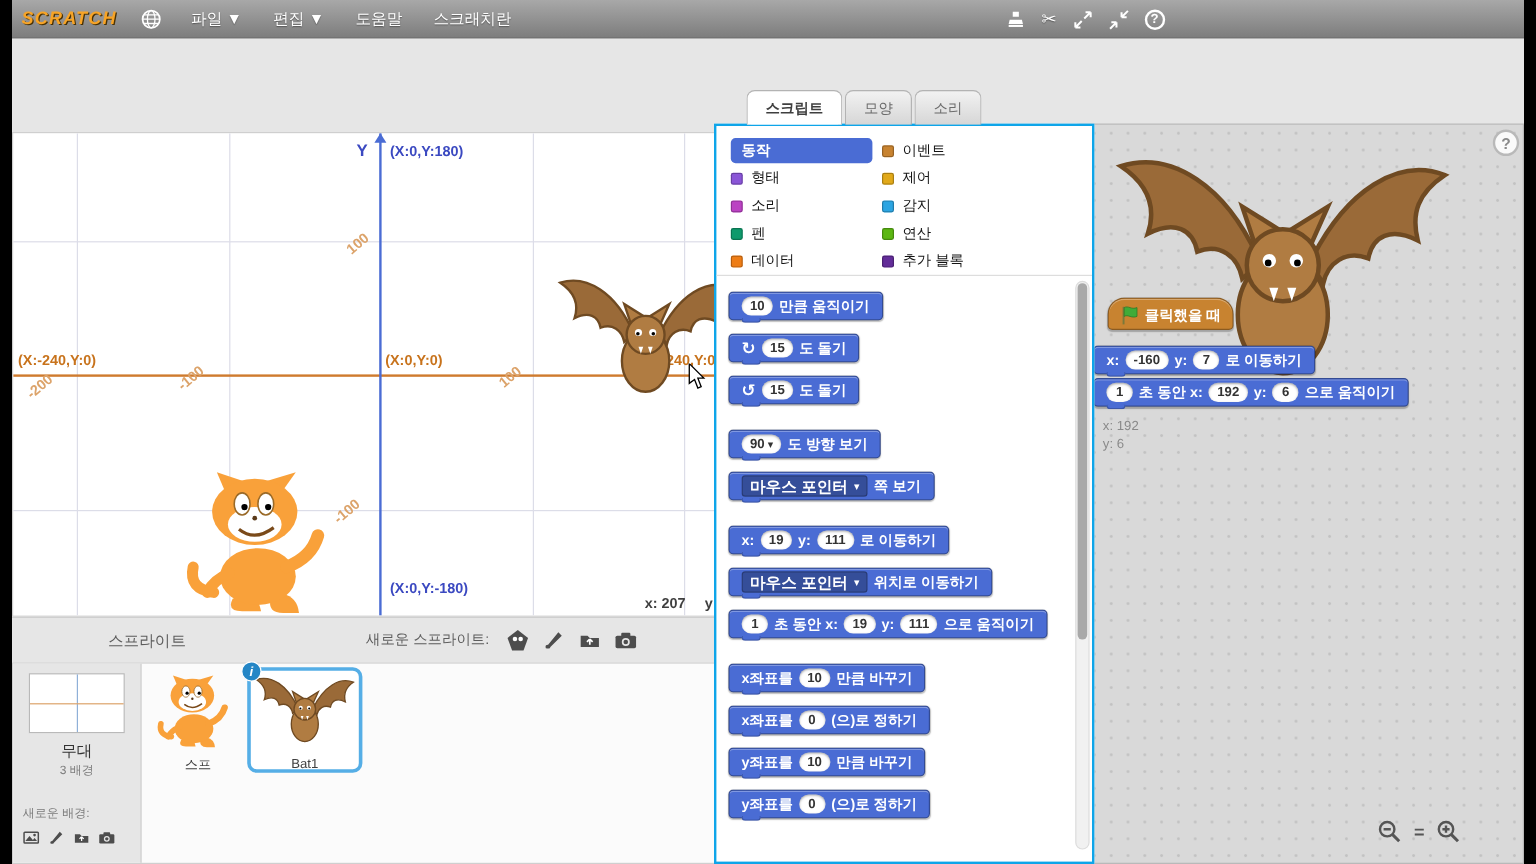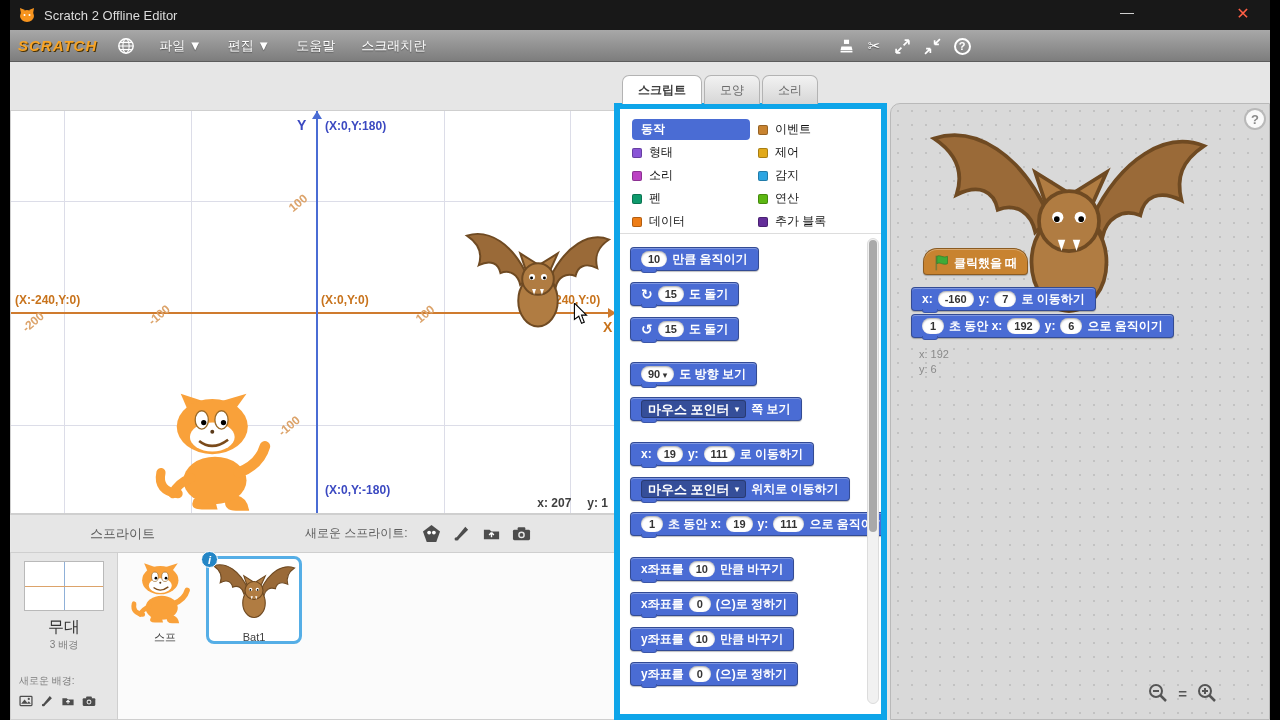--- a/index.html
+++ b/index.html
@@ -62,39 +62,39 @@
   .sprite-header{position:absolute;left:0;top:451px;width:607px;height:38px;background:#e6e6e6;border-top:1px solid #cfcfcf;display:flex;align-items:center}
   .sh-title{margin-left:80px;font-size:13px;color:#5c5c5c}
   .sh-new{margin-left:150px;font-size:12px;color:#5c5c5c}
   .sh-icons{margin-left:14px;display:flex;gap:11px;align-items:center}
   .sh-icons svg{width:19px;height:19px}
   .sprite-area{position:absolute;left:0;top:489px;width:607px;bottom:0;background:#fbfbfb;border:1px solid #cfcfcf;display:flex}
   .stage-col{width:107px;background:#e6e6e6;border-right:1px solid #cfcfcf;padding:8px 0 0 0;display:flex;flex-direction:column;align-items:center}
   .mini-grid{position:relative;width:80px;height:50px;background:#fff;border:1px solid #b9b9b9}
   .mini-grid::before{content:"";position:absolute;left:50%;top:0;bottom:0;width:1px;background:#8fb0d8}
   .mini-grid::after{content:"";position:absolute;top:50%;left:0;right:0;height:1px;background:#dca36a}
-  .stage-name{margin-top:6px;font-size:16px;color:#333}
+  .stage-name{margin-top:6px;font-size:13px;color:#333}
   .stage-count{font-size:10px;color:#7c7c7c}
   .new-backdrop{margin-top:22px;font-size:10px;color:#7c7c7c;align-self:flex-start;padding-left:8px}
   .nb-icons{margin-top:6px;display:flex;gap:7px;align-self:flex-start;padding-left:8px}
   .nb-icons svg{width:14px;height:14px}
   .sprite-list{flex:1;position:relative}
   .sprite-thumb{position:absolute;display:flex;flex-direction:column;align-items:center;justify-content:flex-end}
   .sprite-thumb .slabel{font-size:11px;color:#404040;margin-top:2px}
   .thumb-cat{left:10px;top:6px;width:74px;height:86px}
   .thumb-cat svg{width:62px;height:54px}
   .thumb-bat{left:88px;top:3px;width:96px;height:88px;background:#fff;border:3px solid #55aee6;border-radius:8px;justify-content:center}
   .thumb-bat svg{width:70px;height:52px}
   .info-badge{position:absolute;left:-8px;top:-8px;width:17px;height:17px;border-radius:50%;background:#2486c6;color:#fff;font-size:11px;font-weight:bold;font-style:italic;display:flex;align-items:center;justify-content:center;border:1px solid #fff}
 
   
   .tabs{position:absolute;left:612px;top:12px;display:flex;gap:2px;z-index:6}
   .tab{height:29px;padding:0 15px;line-height:29px;font-size:12px;color:#6b6b6b;background:linear-gradient(#f2f2f2,#d6d6d6);border:1px solid #b3b3b3;border-bottom:none;border-radius:7px 7px 0 0}
   .tab.active{background:#fff;color:#3f3f3f;font-weight:bold}
-  .palette-body{position:absolute;left:604px;top:40px;width:273px;bottom:0;background:#fff;border:6px solid #0ea5e9;z-index:5}
+  .palette-body{position:absolute;left:585px;top:40px;width:317px;bottom:0;background:#fff;border:2px solid #0ea5e9;z-index:5}
   .categories{display:grid;grid-template-columns:126px 1fr;row-gap:2px;padding:10px 6px 8px 12px}
   .cat-item{display:flex;align-items:center;gap:7px;height:21px;font-size:12px;color:#141414}
   .cat-item.selected{color:#fff;font-weight:bold;border-radius:4px;padding-left:9px;width:118px}
   .cat-square{width:10px;height:10px;border-radius:2px;box-shadow:inset 0 0 0 1px rgba(0,0,0,.25)}
   .palette-blocks{position:absolute;left:0;right:0;top:124px;bottom:0;overflow:hidden;border-top:1px solid #ddd}
   .blocks-host{padding:13px 16px 0 10px}
   .block-group{margin-bottom:21px}
   .block-row{margin-bottom:11px;white-space:nowrap}
   .pscroll{position:absolute;right:2px;top:4px;bottom:10px;width:12px;background:#f1f1f1;border:1px solid #dcdcdc;border-radius:6px;z-index:8}
   .pscroll-thumb{position:absolute;left:1px;right:1px;top:1px;height:63%;background:#a9a9a9;border-radius:5px}
@@ -121,32 +121,20 @@
   .zoom{position:absolute;right:52px;bottom:16px;display:flex;align-items:center;gap:10px}
   .zoom svg{width:20px;height:20px}
   .zoom-eq{font-size:15px;font-weight:bold;color:#555}
   .help-btn{position:absolute;right:3px;top:4px;width:22px;height:22px;border-radius:50%;background:#fafafa;border:2px solid #b9b9b9;color:#8a8a8a;font-size:13px;font-weight:bold;display:flex;align-items:center;justify-content:center}
 </style>
 </head>
 <body>
 
 <div class="window">
 
-  <div class="titlebar">
-    <svg class="tb-icon" viewBox="0 0 16 16">
-      <path d="M2 7 L1 1 L6 3 Z" fill="#f7941e"></path>
-        <path d="M14 7 L15 1 L10 3 Z" fill="#f7941e"></path>
-      <ellipse cx="8" cy="9" rx="7" ry="6" fill="#f7941e"></ellipse>
-      <circle cx="5.5" cy="8" r="1" fill="#fff"></circle>
-        <circle cx="10.5" cy="8" r="1" fill="#fff"></circle>
-    </svg>
-    <span class="tb-title">Scratch 2 Offline Editor</span>
-    <span class="tb-min">—</span>
-    <span class="tb-close">✕</span>
-  </div>
 
   <div class="menubar">
     <span class="logo">SCRATCH</span>
     <svg class="globe" viewBox="0 0 20 20">
       <circle cx="10" cy="10" r="8" fill="none" stroke="#fff" stroke-width="1.6"></circle>
       <ellipse cx="10" cy="10" rx="3.5" ry="8" fill="none" stroke="#fff" stroke-width="1.2"></ellipse>
       <path d="M2 10 H18 M3.5 6 H16.5 M3.5 14 H16.5" stroke="#fff" stroke-width="1.2"></path>
     </svg>
     <div class="menu-items">
         <span class="menu-item">파일 ▼</span>

